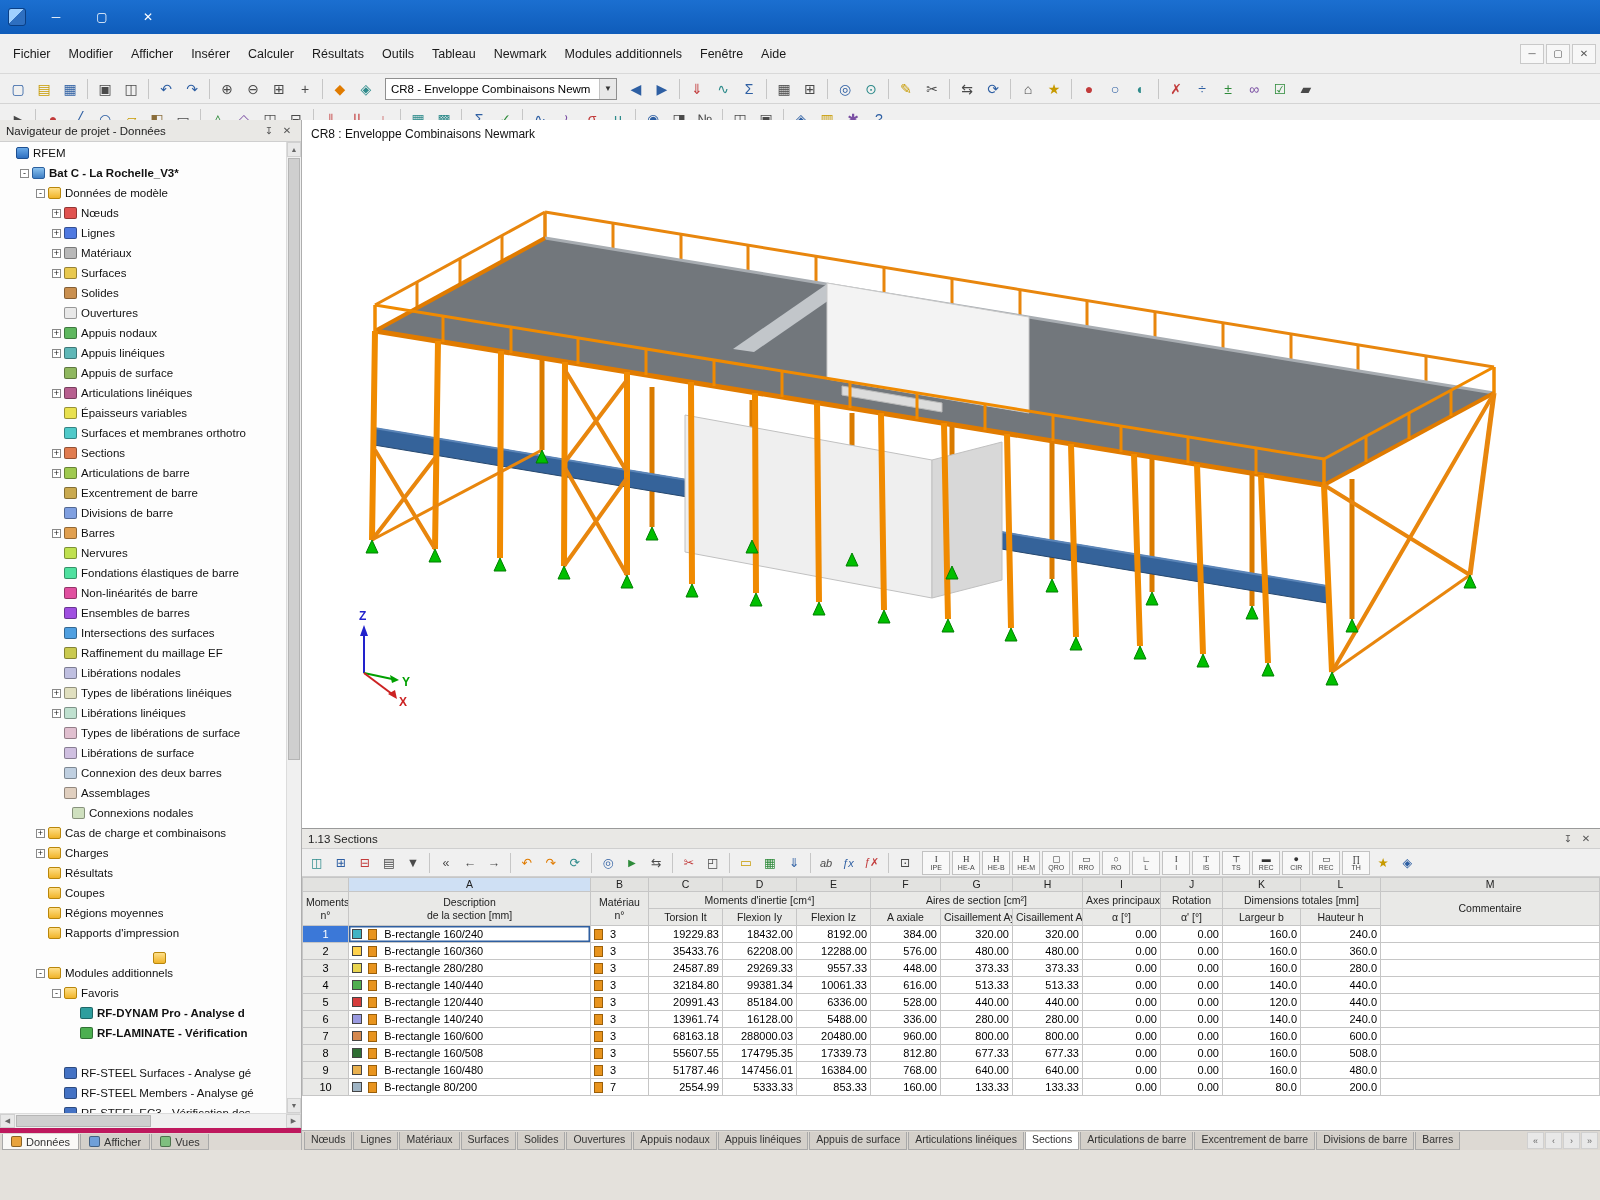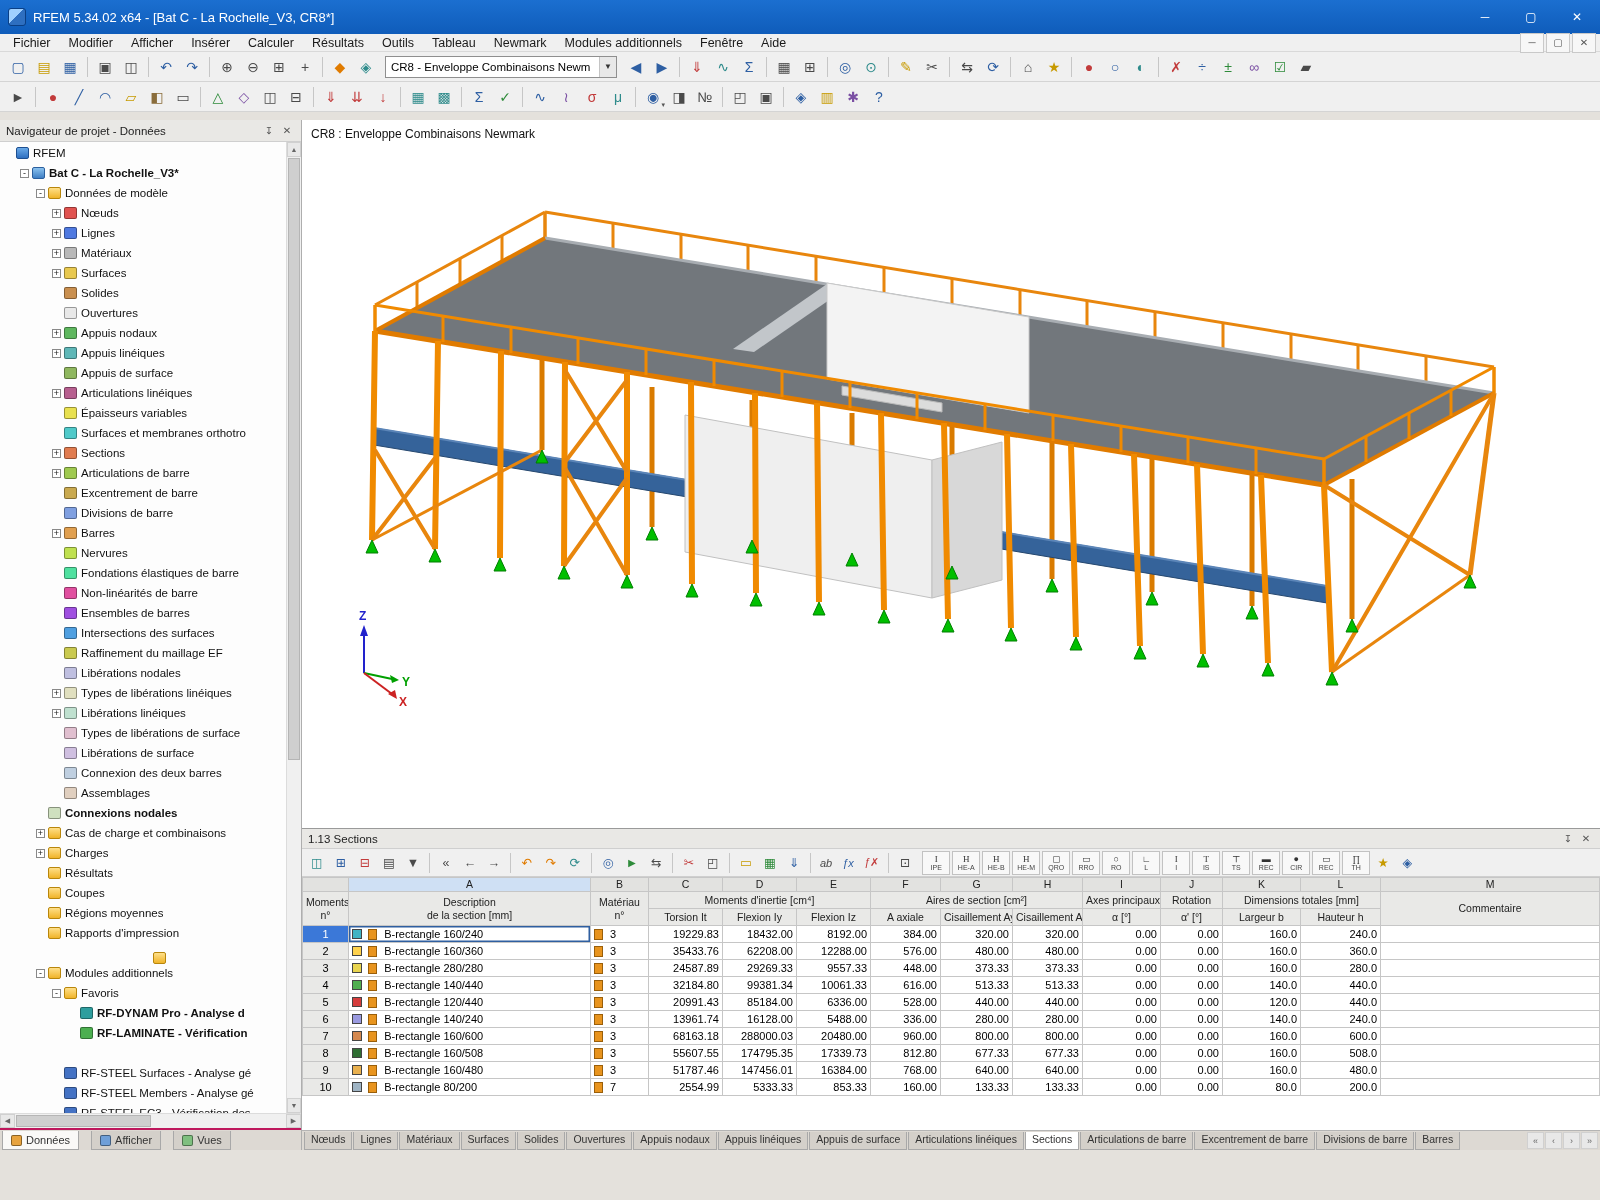--- a/index.html
+++ b/index.html
@@ -8,21 +8,21 @@
   .app { position:relative; width:1600px; height:1200px; }
 
   
   .titlebar { height:34px; background:linear-gradient(#1b6fd0,#0f5cba); color:#fff; display:flex; align-items:center; padding:0 0 0 8px; font-size:13px; }
   .appico { width:18px; height:18px; border-radius:3px; background:linear-gradient(135deg,#9fd0ff 0 45%,#2e6fc0 45% 100%); border:1px solid #0a3f85; margin-right:7px; flex:none; }
   .titletext { flex:1; white-space:nowrap; overflow:hidden; }
   .winbtns { display:flex; height:34px; }
   .winbtn { width:46px; display:flex; align-items:center; justify-content:center; font-size:12px; }
 
   
-  .menubar { height:18px; background:#f0f0f0; border-bottom:1px solid #d9d9d9; display:flex; align-items:center; padding:0 4px; position:relative; }
+  .menubar { height:40px; background:#f0f0f0; border-bottom:1px solid #d9d9d9; display:flex; align-items:center; padding:0 4px; position:relative; }
   .menu-item { padding:4px 9px; font-size:12.5px; color:#1a1a1a; }
   .mdibtns { position:absolute; right:4px; display:flex; gap:2px; }
   .mdibtn { width:24px; height:20px; display:flex; align-items:center; justify-content:center; font-size:10px; color:#555; border:1px solid #c9c9c9; background:#f7f7f7; }
 
   
   .toolbar { height:30px; background:#f0f0f0; border-bottom:1px solid #d4d4d4; display:flex; align-items:center; padding:0 5px; }
   .tbi { width:24px; height:24px; display:flex; align-items:center; justify-content:center; font-size:14px; margin:0 1px; border:1px solid transparent; border-radius:2px; position:relative; flex:none; }
   .tbi.sep { width:0; height:20px; border:none; border-left:1px solid #c6c6c6; margin:0 4px; border-radius:0; }
   .tbi.dd::after { content:"▾"; position:absolute; right:-1px; bottom:-1px; font-size:7px; color:#555; }
   .tbi.txt { width:auto; padding:0 3px; font-size:11px; font-style:italic; }
@@ -49,21 +49,21 @@
   .tico.app { background:linear-gradient(#69a9e8,#2e6fc0); border-color:#1d4f91; }
   .tico.model { background:linear-gradient(#8ac2ef,#3f7fc4); border-color:#2a5f9e; }
   .tlabel { overflow:hidden; }
   .bold { font-weight:bold; }
   .vscroll { width:15px; background:#f0f0f0; border-left:1px solid #dcdcdc; display:flex; flex-direction:column; }
   .sbtn { height:15px; display:flex; align-items:center; justify-content:center; font-size:7px; color:#666; background:#e8e8e8; border:1px solid #d0d0d0; flex:none; }
   .vthumb { margin:1px; flex:0 0 62%; background:#cfcfcf; border:1px solid #b5b5b5; }
   .nav-hscroll { height:15px; background:#f0f0f0; border-top:1px solid #dcdcdc; display:flex; }
   .nav-hscroll .sbtn { width:15px; height:100%; }
   .hthumb { margin:1px; width:45%; background:#cfcfcf; border:1px solid #b5b5b5; }
-  .nav-tabs { height:22px; background:#ddd9d3; display:flex; border-top:2px solid #be185d; padding:1px 2px 0 2px; gap:12px; }
+  .nav-tabs { height:22px; background:#ddd9d3; display:flex; border-top:5px solid #be185d; padding:1px 2px 0 2px; gap:1px; }
   .nav-tab { display:flex; align-items:center; gap:4px; padding:0 8px; font-size:11px; background:#d4d0ca; border:1px solid #a8a8a8; border-top:none; color:#333; }
   .nav-tab.act { background:#faf9f7; }
   .chip { width:11px; height:11px; border:1px solid rgba(0,0,0,.4); border-radius:2px; }
 
   
   .content { flex:1; display:flex; flex-direction:column; min-width:0; }
   .viewport { flex:1; background:#fff; position:relative; overflow:hidden; }
   .vp-label { position:absolute; top:7px; left:9px; font-size:12px; color:#111; z-index:2; }
   .viewport svg { position:absolute; inset:0; width:100%; height:100%; }
 
@@ -99,21 +99,20 @@
   .stg.off { color:#9e9b96; }
   .stg.pressed { background:#efede9; box-shadow:inset 1px 1px 2px #b5b2ad; }
 </style>
 </head>
 <body>
 
 <div class="app">
 
   <div class="titlebar">
     <span class="appico"></span>
-    <span class="titletext">RFEM 5.34.02 x64 - [Bat C - La Rochelle_V3, CR8*]</span>
     <div class="winbtns">
 
         <div class="winbtn">
           <span>─</span>
         </div>
 
         <div class="winbtn">
           <span>▢</span>
         </div>
 
@@ -741,21 +740,21 @@
               <span class="tico leaf" style="background: rgb(191, 207, 224);"></span>
               <span class="tlabel">Connexion des deux barres</span>
             </div>
 
             <div class="trow" style="padding-left: 52px;">
               <span class="exp"></span>
               <span class="tico leaf" style="background: rgb(224, 207, 191);"></span>
               <span class="tlabel">Assemblages</span>
             </div>
 
-            <div class="trow" style="padding-left: 36px; font-weight: bold;">
+            <div class="trow" style="padding-left: 60px;">
               <span class="exp"></span>
               <span class="tico leaf" style="background: rgb(207, 224, 191);"></span>
               <span class="tlabel">Connexions nodales</span>
             </div>
 
             <div class="trow" style="padding-left: 36px;">
               <span class="exp">+</span>
               <span class="tico folder"></span>
               <span class="tlabel">Cas de charge et combinaisons</span>
             </div>

